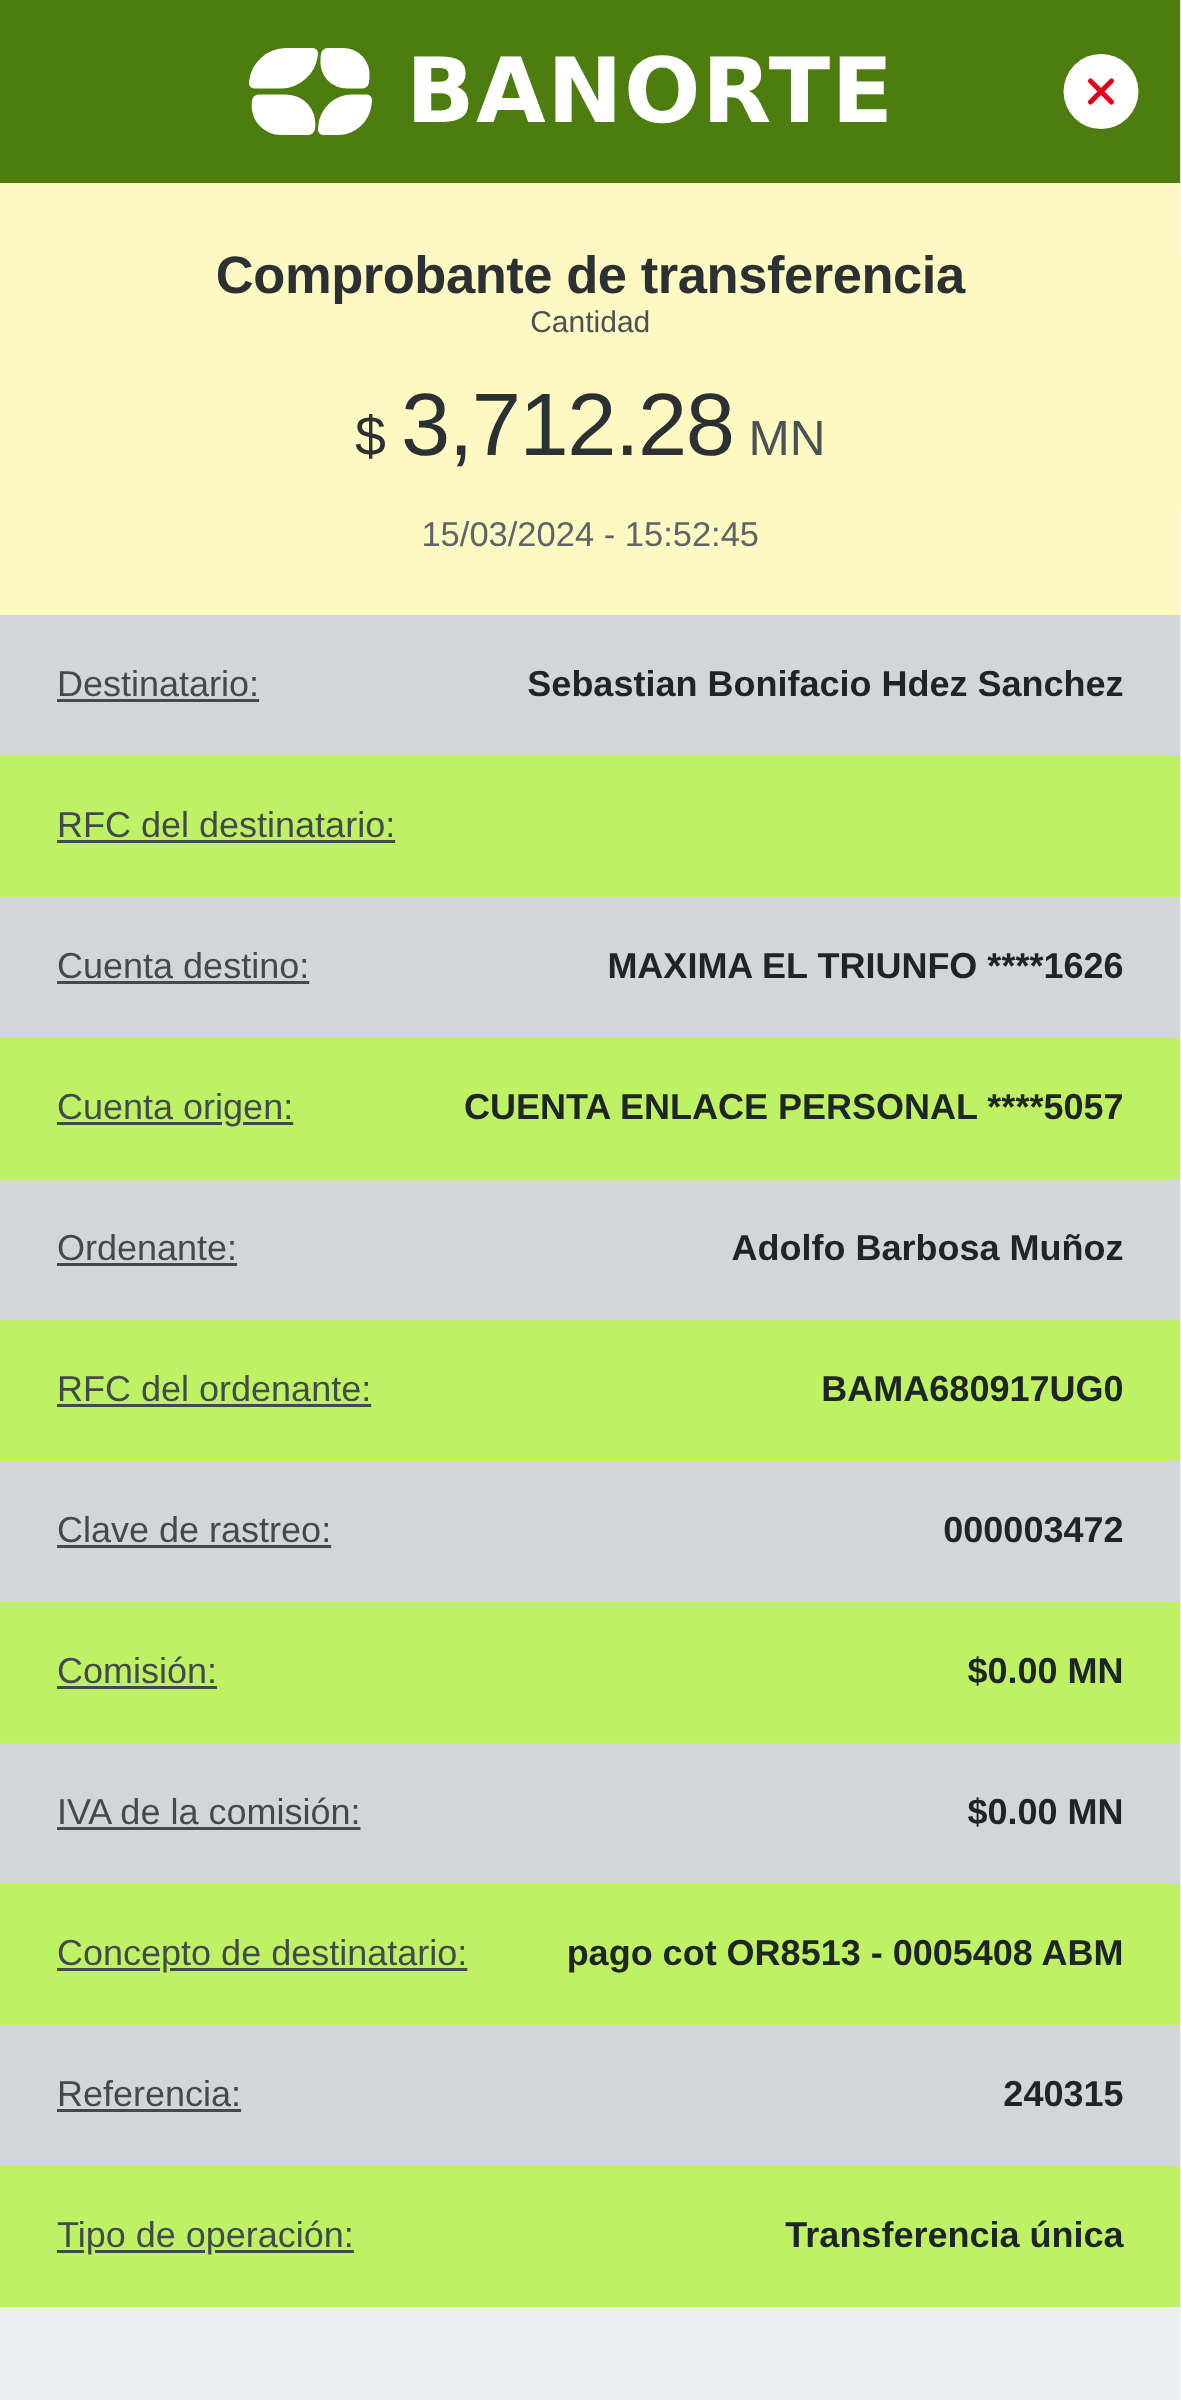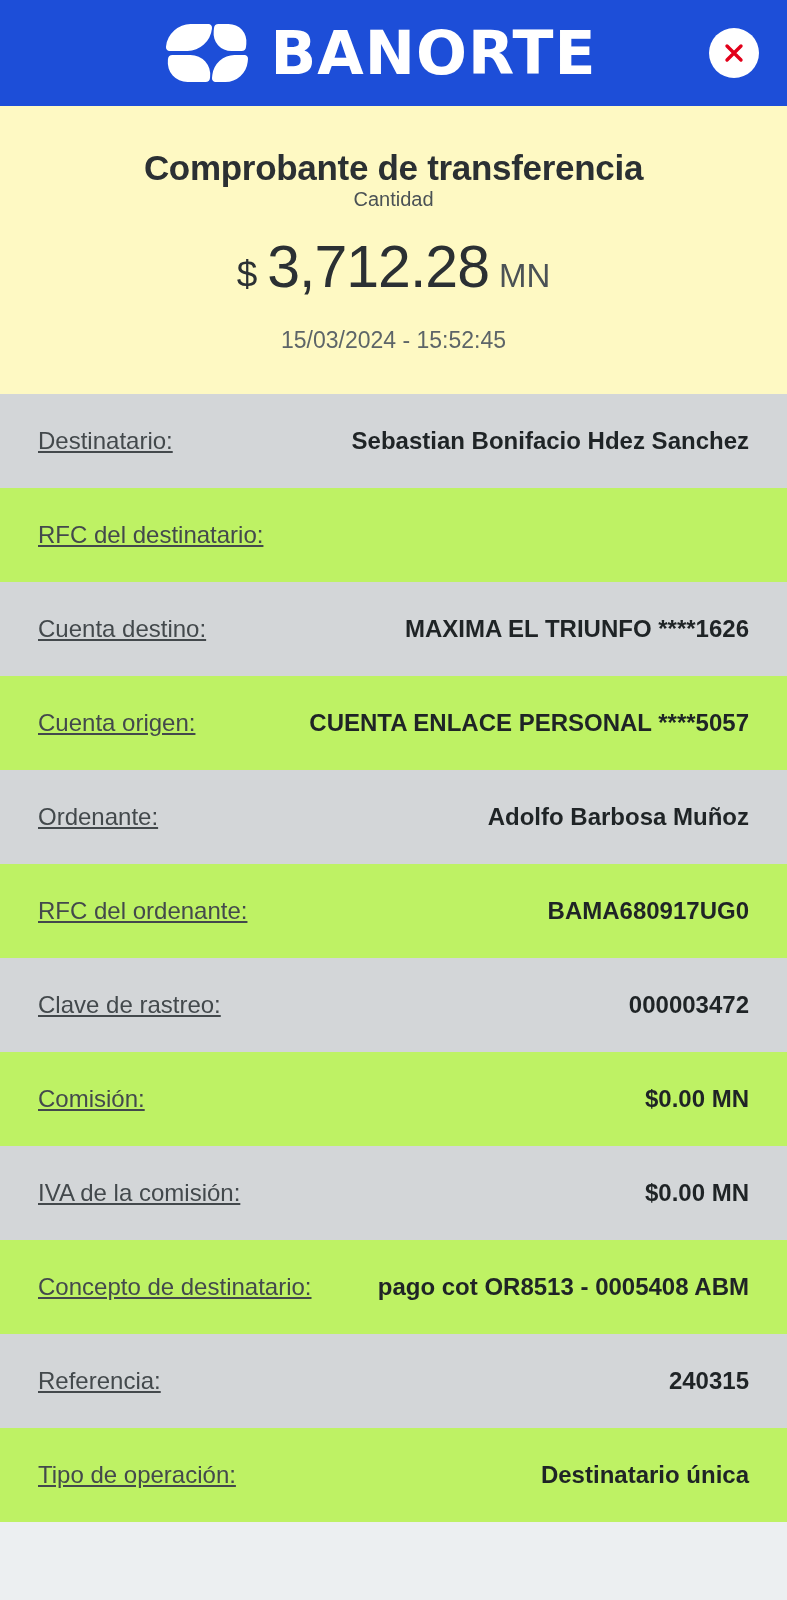--- a/index.html
+++ b/index.html
@@ -12,22 +12,22 @@
   .screen {
     width: 787px;
     min-height: 1600px;
     background: #eceff1;
     position: relative;
     overflow: hidden;
   }
 
   
   .header {
-    background: #1d4ed8;
-    height: 106px;
+    background: #4d7c0f;
+    height: 122px;
     display: flex;
     align-items: center;
     justify-content: center;
     position: relative;
   }
   .brand {
     display: flex;
     align-items: center;
     gap: 18px;
     transform: translateX(-12px);
@@ -227,17 +227,17 @@
       <div class="row even">
         <div class="row-label">Concepto de destinatario:</div>
         <div class="row-value">pago cot OR8513 - 0005408 ABM</div>
       </div>
       <div class="row odd">
         <div class="row-label">Referencia:</div>
         <div class="row-value">240315</div>
       </div>
       <div class="row even">
         <div class="row-label">Tipo de operación:</div>
-        <div class="row-value">Destinatario única</div>
+        <div class="row-value">Transferencia única</div>
       </div>
     </div>
 
 </div>
 
 </body></html>

